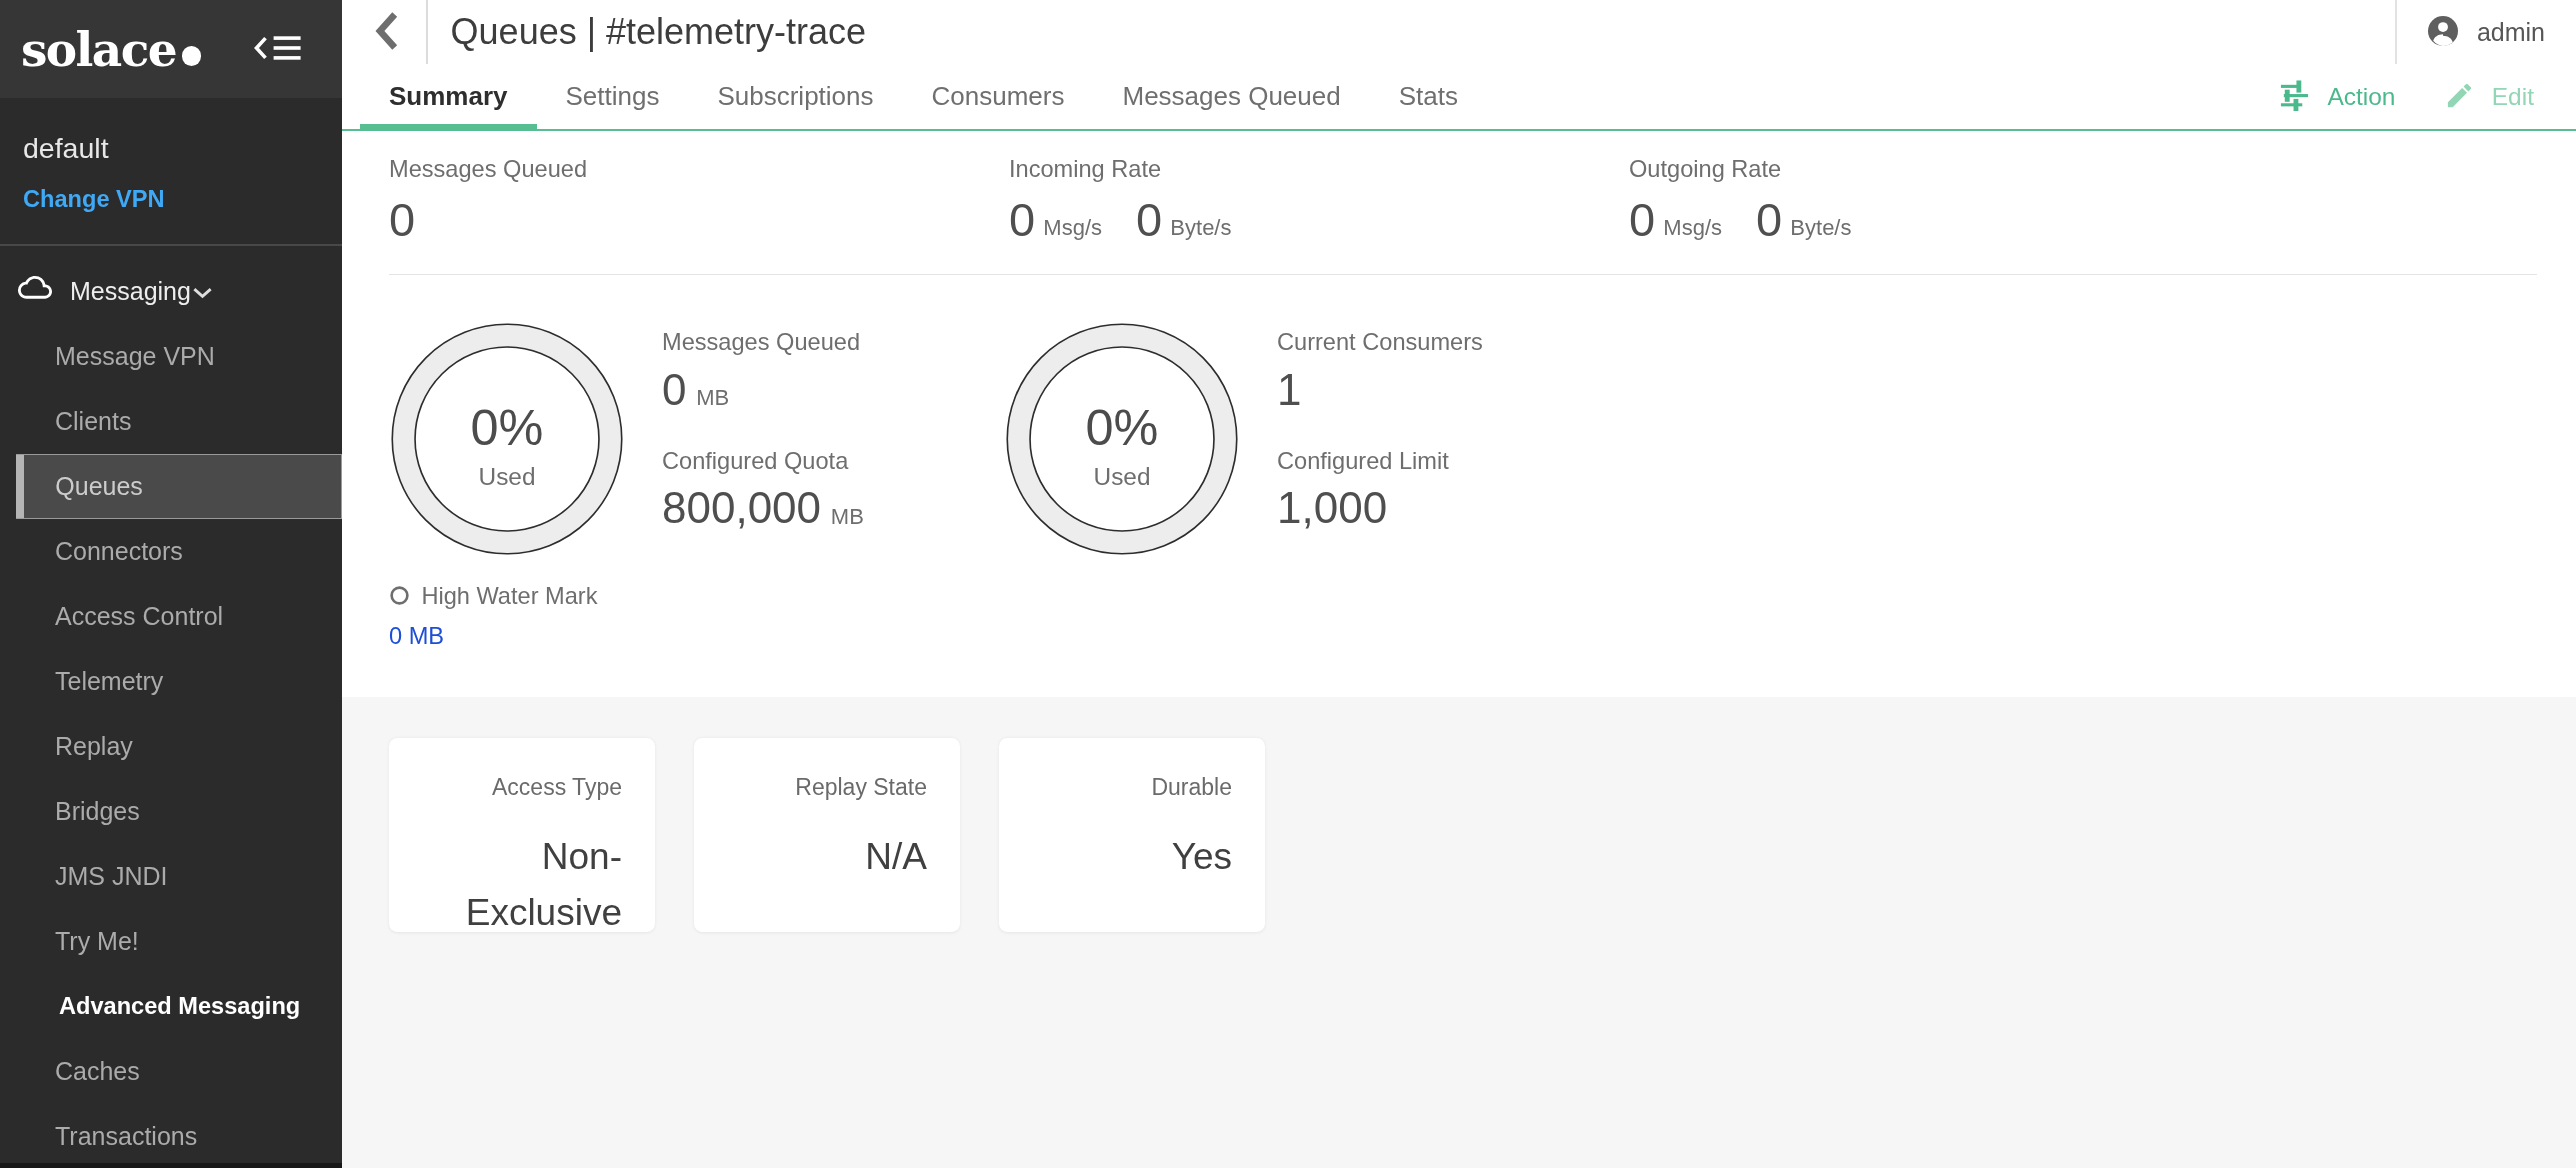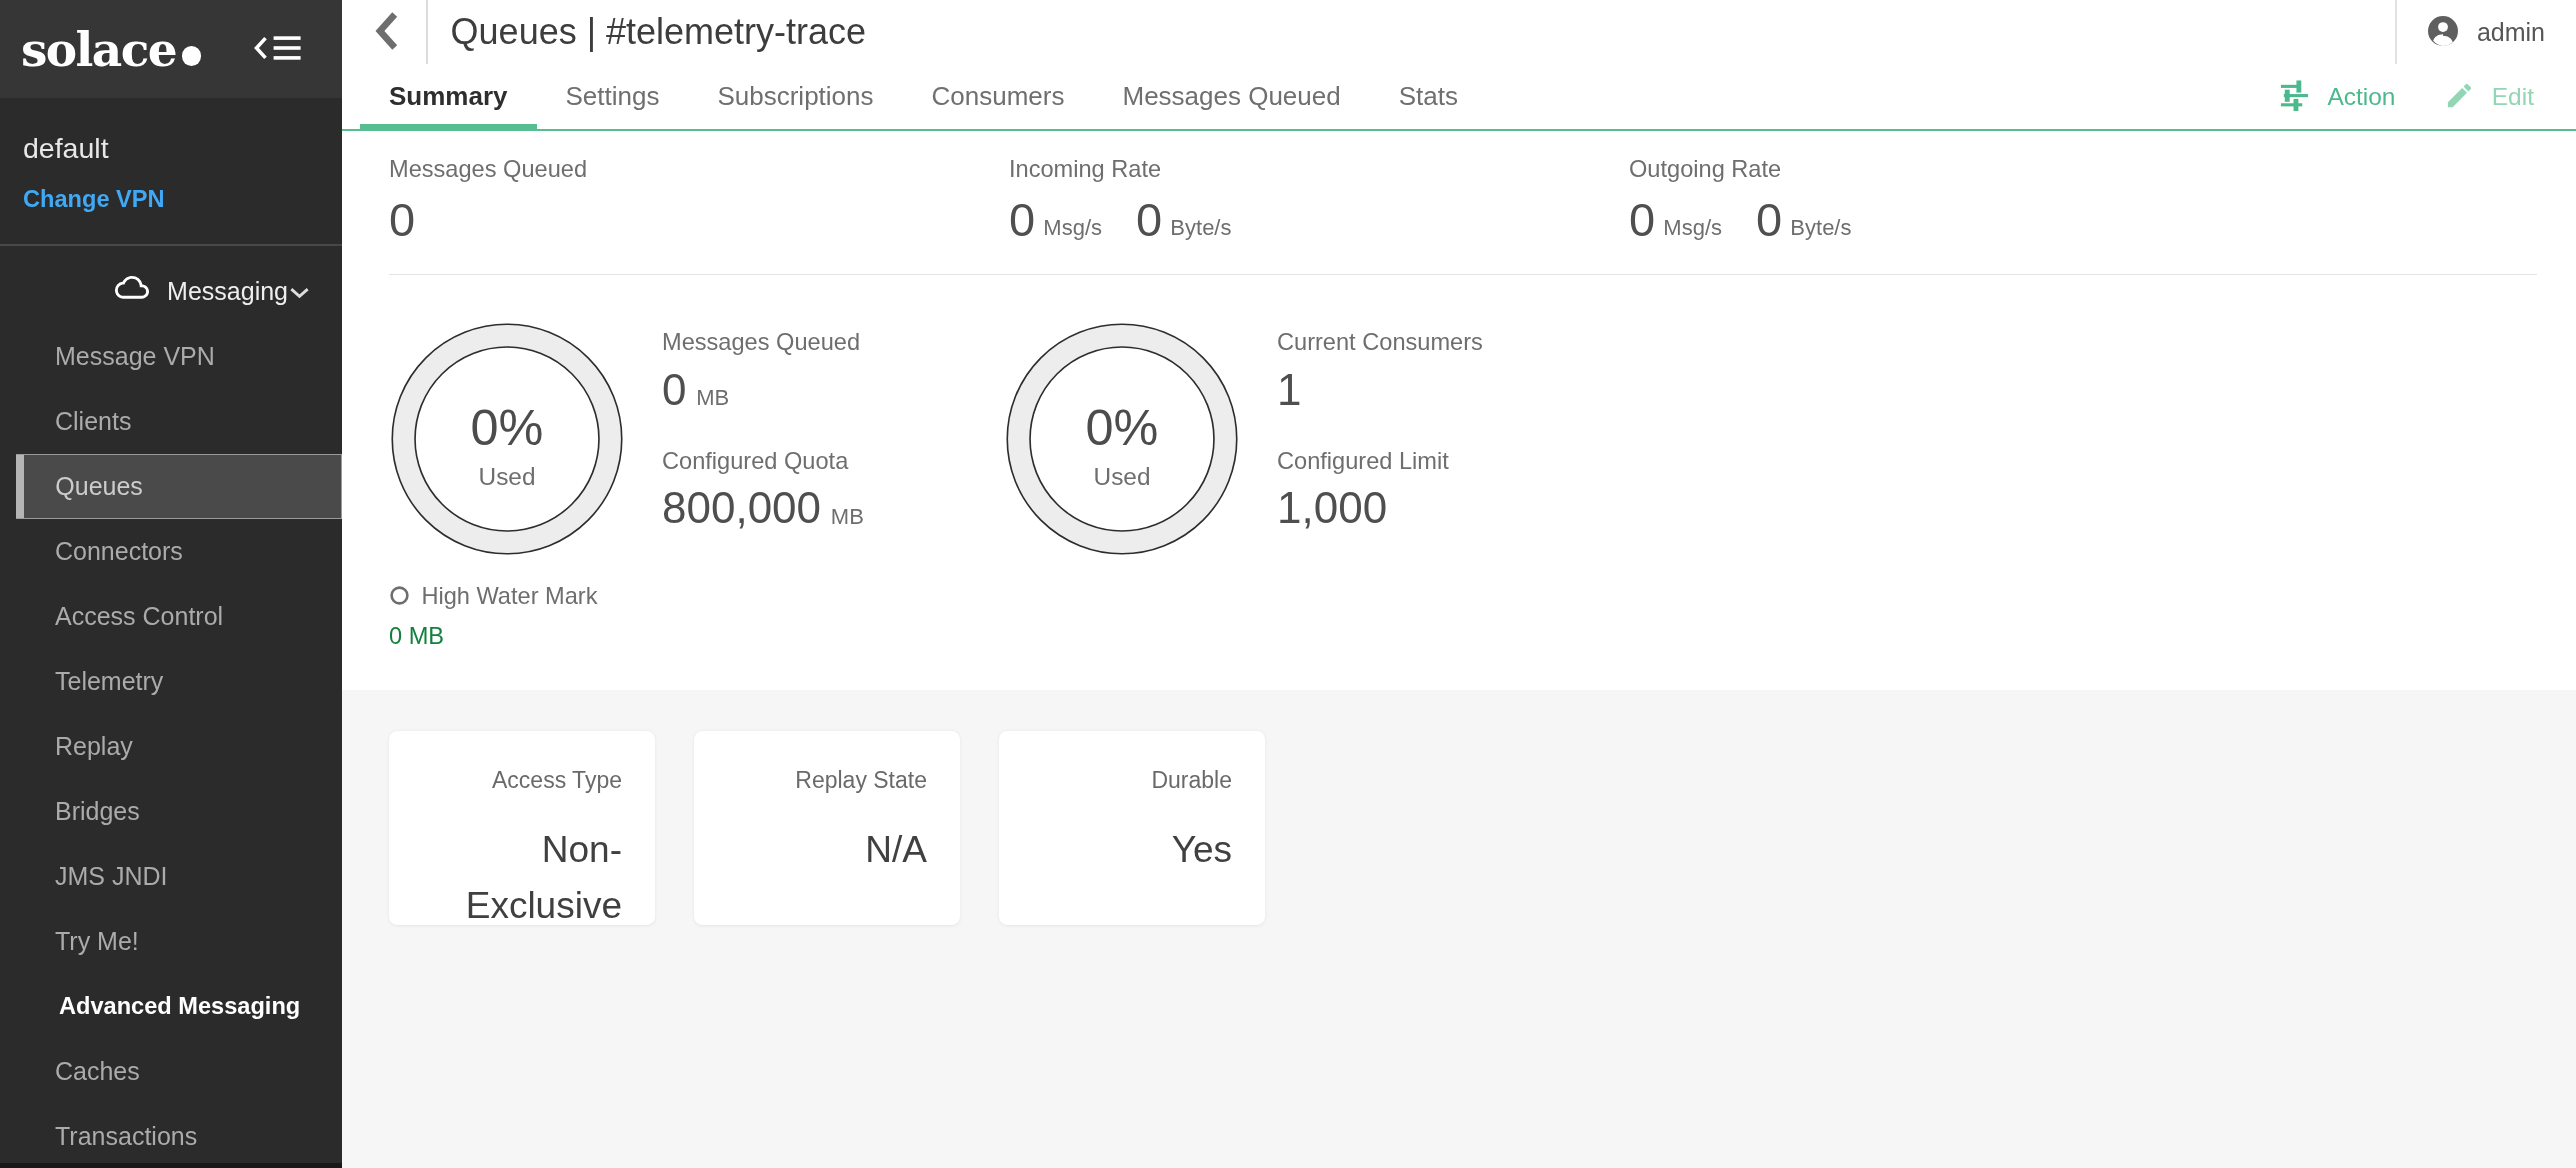--- a/index.html
+++ b/index.html
@@ -50,21 +50,21 @@
     display: flex; align-items: center;
     padding-left: 55px;
     font-size: 25px;
     color: #ababab;
     cursor: pointer;
     white-space: nowrap;
   }
   .nav-item.parent {
     padding-left: 18px; padding-right: 31px;
     color: #eeeeee;
-    justify-content: flex-end;
+    justify-content: flex-start;
   }
   .parent-left { display: flex; align-items: center; gap: 18px; }
   .nav-item.selected {
     margin-left: 16.3px;
     padding-left: 39px;
     background: #4a4a4a;
     border: 0.8px solid #9a9a9a;
     border-left: none;
     position: relative;
     color: #cccccc;
@@ -146,21 +146,21 @@
   .donut-svg { width: 236px; height: 236px; }
   .donut-svg text { font-family: "Liberation Sans", sans-serif; }
   .gauge-text { margin-left: 37px; padding-top: 8.2px; }
   .g-label { font-size: 23.6px; color: #6e6e6e; }
   .g-label.second { margin-top: 36px; }
   .g-value { font-size: 44px; color: #4f4f4f; margin-top: 11.4px; display: flex; align-items: flex-end; line-height: 1; }
   .g-unit { font-size: 22px; color: #6e6e6e; margin-left: 9.8px; margin-bottom: 2.4px; }
 
   .hwm-legend { margin: 26px 0 0 47px; display: flex; align-items: center; gap: 11.4px; }
   .hwm-label { font-size: 23.6px; color: #6e6e6e; }
-  .hwm-value { margin: 13px 0 4px 47px; font-size: 23.6px; color: #15803d; }
+  .hwm-value { margin: 13px 0 11px 47px; font-size: 23.6px; color: #1d4ed8; }
 
   
   .gray-section {
     flex: 1;
     background: #f6f6f6;
     margin-top: 36px;
     padding: 41px 0 0 47px;
     display: flex;
     gap: 39px;
     align-items: flex-start;

